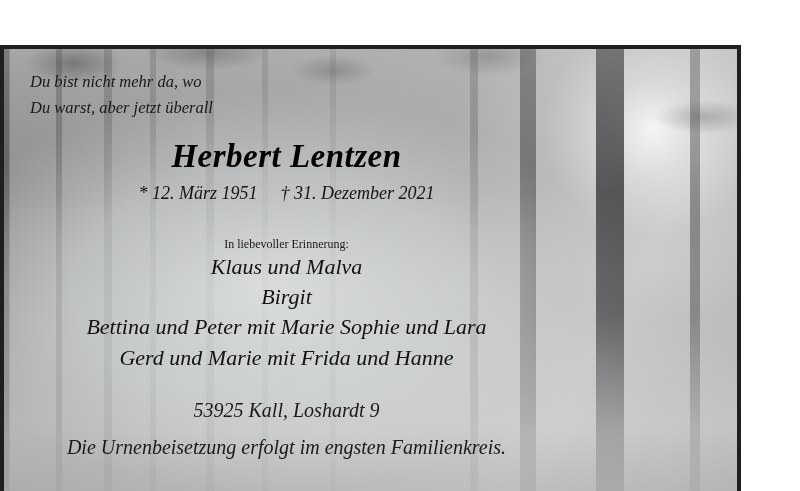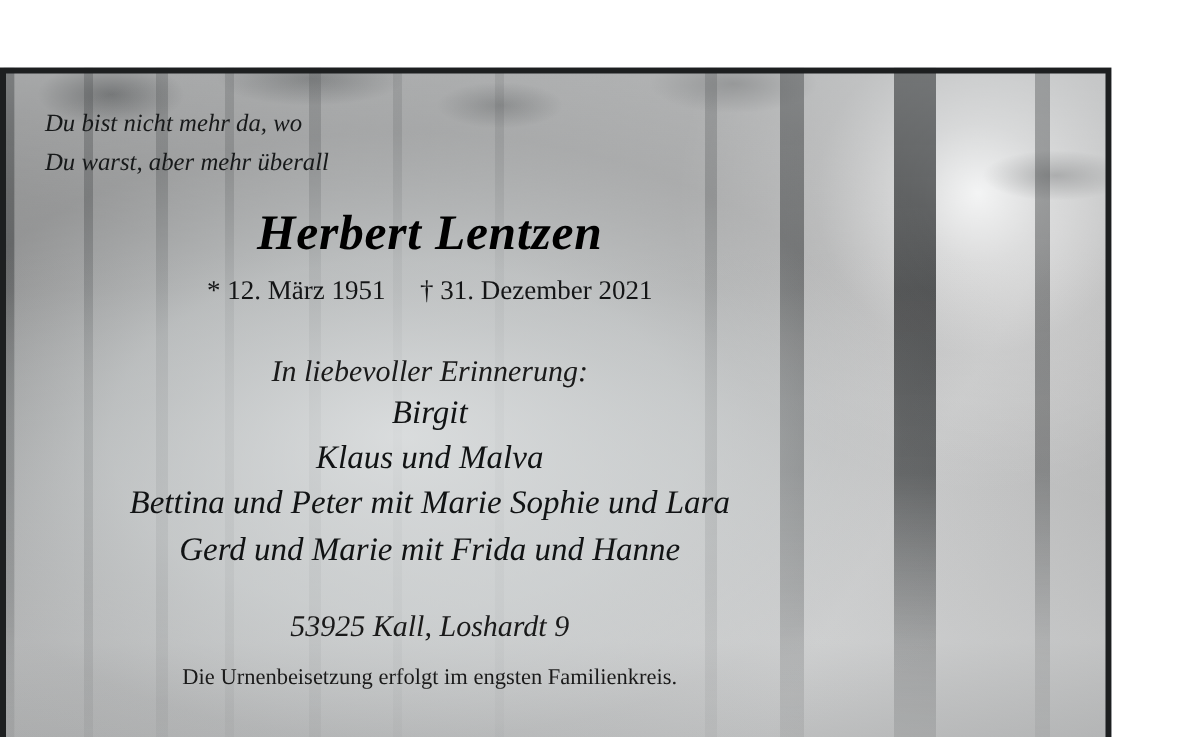--- a/index.html
+++ b/index.html
@@ -98,77 +98,78 @@
     margin-top: 18px;
     font-size: 33px;
     font-weight: bold;
     font-style: italic;
     letter-spacing: 0.5px;
     color: #000000;
   }
   .dates {
     margin-top: 8px;
     font-size: 18px;
+    font-style: italic;
     color: #141516;
   }
   .dates .sep { display: inline-block; width: 14px; }
   .memory {
     margin-top: 33px;
-    font-size: 20px;
-    font-style: italic;
+    font-size: 12px;
   }
   .family {
     font-style: italic;
     color: #111314;
   }
   .family .fline {
     font-size: 22px;
     line-height: 1.37;
   }
   .address {
     margin-top: 26px;
     font-size: 20px;
     font-style: italic;
   }
   .note {
     margin-top: 14px;
-    font-size: 15px;
+    font-size: 20px;
+    font-style: italic;
   }
   .offset-left { padding-right: 168px; }
 </style>
 </head>
 <body>
 
 <div class="obituary">
   <div class="bg"></div>
   <div class="trees"></div>
   <div class="canopy"></div>
   <div class="wash"></div>
 
   <div class="content">
 
     <div class="verse">
       <div>Du bist nicht mehr da, wo</div>
-      <div>Du warst, aber mehr überall</div>
+      <div>Du warst, aber jetzt überall</div>
     </div>
 
     <div class="offset-left">
       <div class="center name">Herbert Lentzen</div>
 
       <div class="center dates">
         <span>* 12. März 1951</span>
         <span class="sep"></span>
         <span>† 31. Dezember 2021</span>
       </div>
 
       <div class="center memory">In liebevoller Erinnerung:</div>
 
       <div class="center family">
+        <div class="fline">Klaus und Malva</div>
         <div class="fline">Birgit</div>
-        <div class="fline">Klaus und Malva</div>
         <div class="fline">Bettina und Peter mit Marie Sophie und Lara</div>
         <div class="fline">Gerd und Marie mit Frida und Hanne</div>
       </div>
 
       <div class="center address">53925 Kall, Loshardt 9</div>
       <div class="center note">Die Urnenbeisetzung erfolgt im engsten Familienkreis.</div>
     </div>
 
   </div>
 

